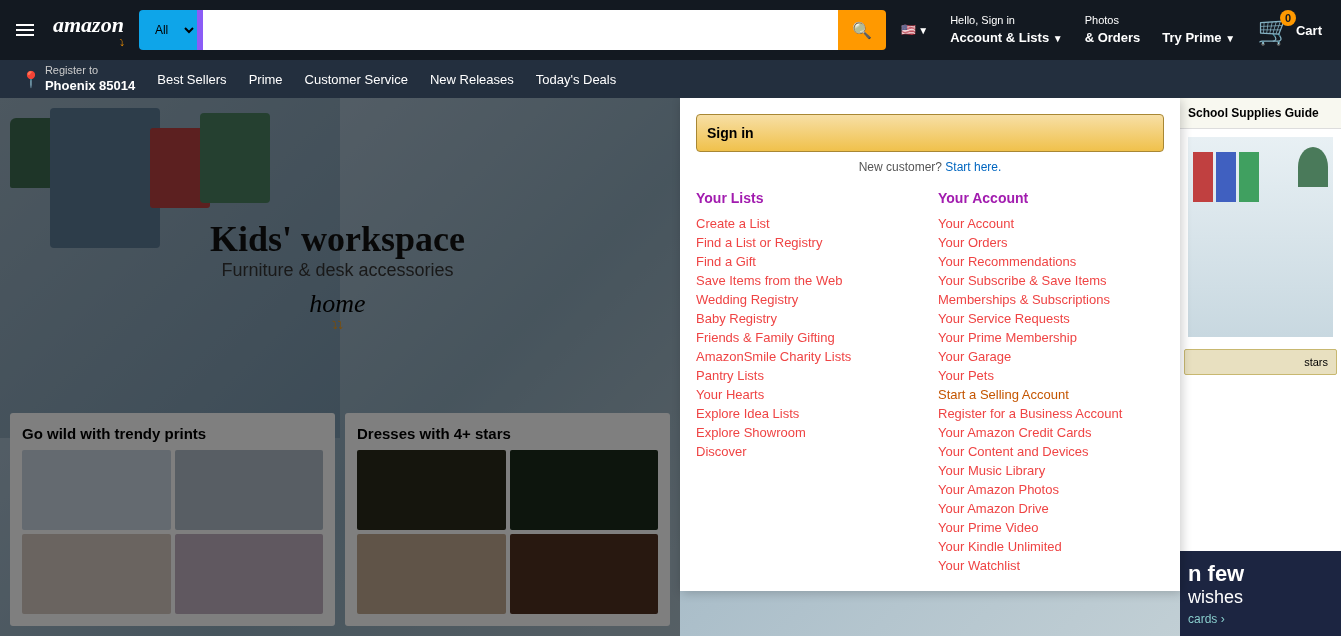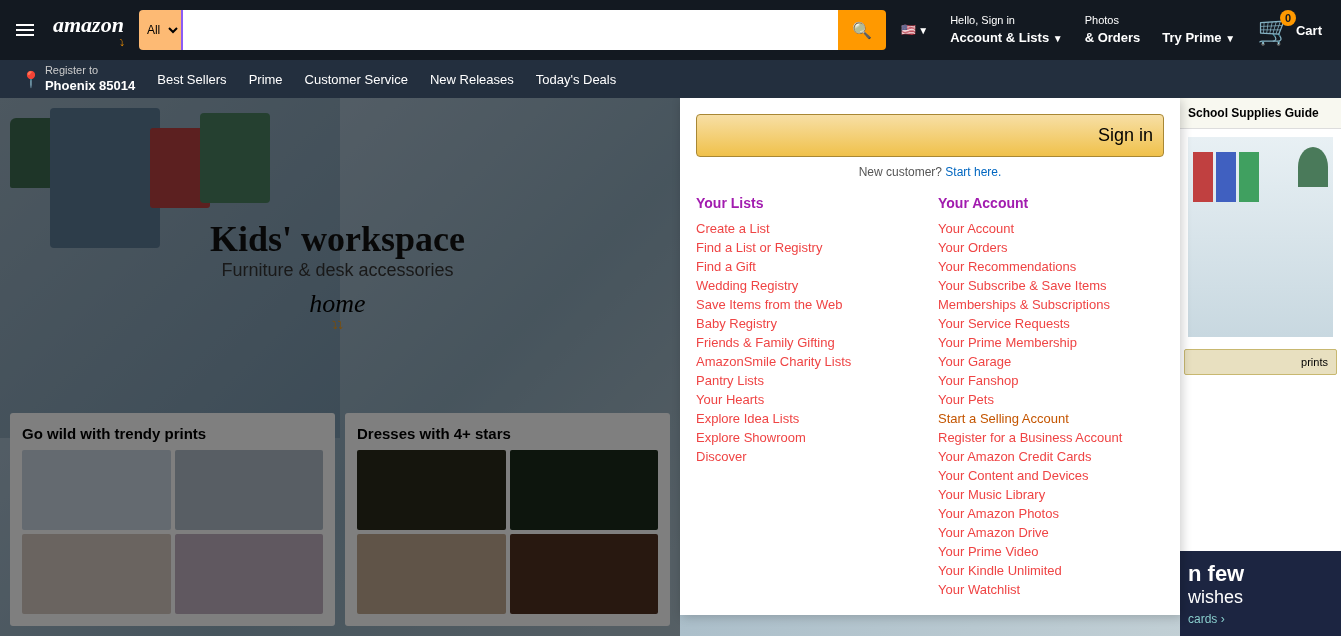--- a/index.html
+++ b/index.html
@@ -35,27 +35,27 @@
       font-weight: bold;
       font-family: 'Times New Roman', serif;
     }
 
     .search-bar {
       flex: 1;
       display: flex;
       height: 40px;
     }
     .search-select {
-      background: #fdba74;
+      background: #0ea5e9;
       border: none;
       border-radius: 4px 0 0 4px;
-      padding: 0 4px;
+      padding: 0 12px;
       font-size: 12px;
       cursor: pointer;
-      border-right: 2px solid #8b5cf6;
+      border-right: 6px solid #8b5cf6;
     }
     .search-input {
       flex: 1;
       border: none;
       padding: 0 10px;
       font-size: 14px;
       outline: none;
     }
     .search-btn {
       background: #FF9900;
@@ -186,24 +186,24 @@
       box-shadow: 2px 2px 10px rgba(0,0,0,0.2);
       padding: 16px;
     }
 
     .signin-btn {
       width: 100%;
       background: linear-gradient(to bottom, #f7dfa5, #f0c14b);
       border: 1px solid #a88734;
       border-radius: 4px;
       padding: 10px;
-      font-size: 18px;
-      font-weight: normal;
-      cursor: pointer;
-      text-align: right;
+      font-size: 14px;
+      font-weight: bold;
+      cursor: pointer;
+      text-align: left;
       margin-bottom: 8px;
     }
 
     .new-customer {
       text-align: center;
       font-size: 12px;
       color: #555;
       margin-bottom: 16px;
     }
     .new-customer a {
@@ -415,43 +415,42 @@
     </div>
 
     
     <div class="dropdown-columns">
 
       <div class="dropdown-col">
         <div class="dropdown-col-title">Your Lists</div>
         <a class="dropdown-link">Create a List</a>
         <a class="dropdown-link">Find a List or Registry</a>
         <a class="dropdown-link">Find a Gift</a>
+        <a class="dropdown-link">Save Items from the Web</a>
         <a class="dropdown-link">Wedding Registry</a>
-        <a class="dropdown-link">Save Items from the Web</a>
         <a class="dropdown-link">Baby Registry</a>
         <a class="dropdown-link">Friends &amp; Family Gifting</a>
         <a class="dropdown-link">AmazonSmile Charity Lists</a>
         <a class="dropdown-link">Pantry Lists</a>
         <a class="dropdown-link">Your Hearts</a>
         <a class="dropdown-link">Explore Idea Lists</a>
         <a class="dropdown-link">Explore Showroom</a>
         <a class="dropdown-link">Discover</a>
       </div>
 
       <div class="dropdown-col">
         <div class="dropdown-col-title">Your Account</div>
         <a class="dropdown-link">Your Account</a>
         <a class="dropdown-link">Your Orders</a>
         <a class="dropdown-link">Your Recommendations</a>
         <a class="dropdown-link">Your Subscribe &amp; Save Items</a>
         <a class="dropdown-link">Memberships &amp; Subscriptions</a>
         <a class="dropdown-link">Your Service Requests</a>
         <a class="dropdown-link">Your Prime Membership</a>
         <a class="dropdown-link">Your Garage</a>
-        <a class="dropdown-link">Your Fanshop</a>
         <a class="dropdown-link">Your Pets</a>
         <a class="dropdown-link orange">Start a Selling Account</a>
         <a class="dropdown-link">Register for a Business Account</a>
         <a class="dropdown-link">Your Amazon Credit Cards</a>
         <a class="dropdown-link">Your Content and Devices</a>
         <a class="dropdown-link">Your Music Library</a>
         <a class="dropdown-link">Your Amazon Photos</a>
         <a class="dropdown-link">Your Amazon Drive</a>
         <a class="dropdown-link">Your Prime Video</a>
         <a class="dropdown-link">Your Kindle Unlimited</a>
@@ -465,21 +464,21 @@
     <div style="padding:8px;">
 
       <div style="width:145px;height:200px;background:linear-gradient(180deg,#e8f0f4,#c8d8e0);position:relative;overflow:hidden;">
         <div style="position:absolute;top:10px;right:5px;width:30px;height:40px;background:#4a7a5a;border-radius:50% 50% 0 0;"></div>
         <div style="position:absolute;top:15px;left:5px;width:20px;height:50px;background:#c04040;"></div>
         <div style="position:absolute;top:15px;left:28px;width:20px;height:50px;background:#4060c0;"></div>
         <div style="position:absolute;top:15px;left:51px;width:20px;height:50px;background:#40a060;"></div>
       </div>
     </div>
     <div style="background:#e8e0c0;padding:6px 8px;margin:4px;text-align:right;font-size:11px;border:1px solid #c8b870;border-radius:2px;">
-      <span>prints</span>
+      <span>stars</span>
     </div>
     <div style="position:absolute;bottom:0;width:100%;background:#1c2541;color:white;padding:10px 8px;">
       <div style="font-size:22px;font-weight:bold;">n few</div>
       <div style="font-size:18px;">wishes</div>
       <div style="color:#88cccc;font-size:12px;margin-top:4px;">cards ›</div>
     </div>
   </div>
 
 </div>
 

